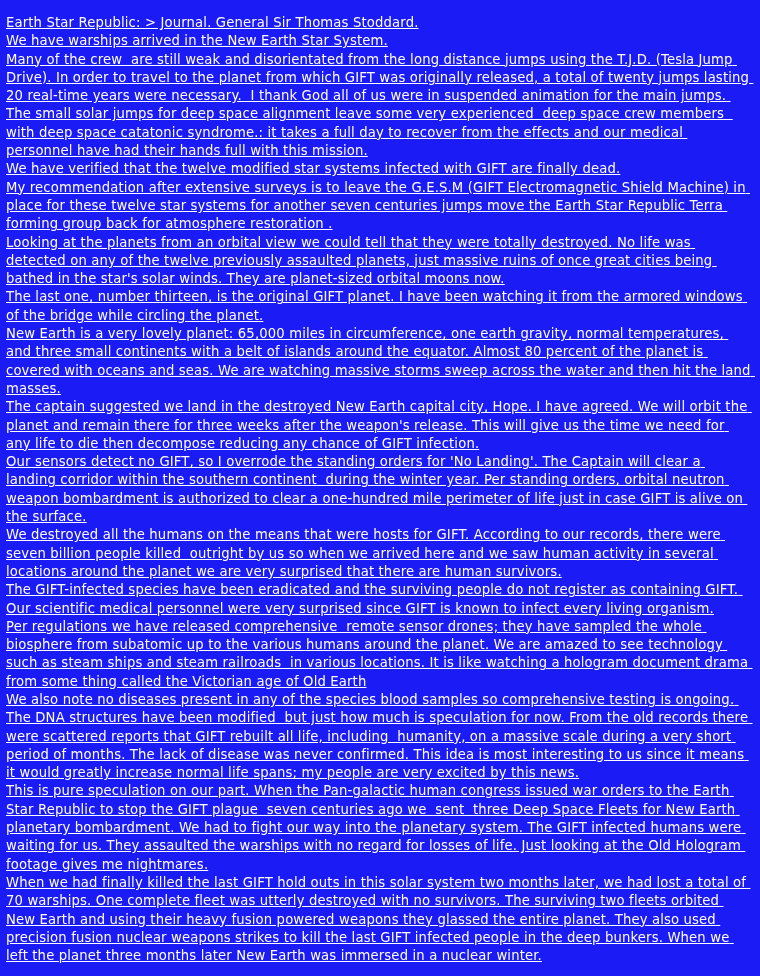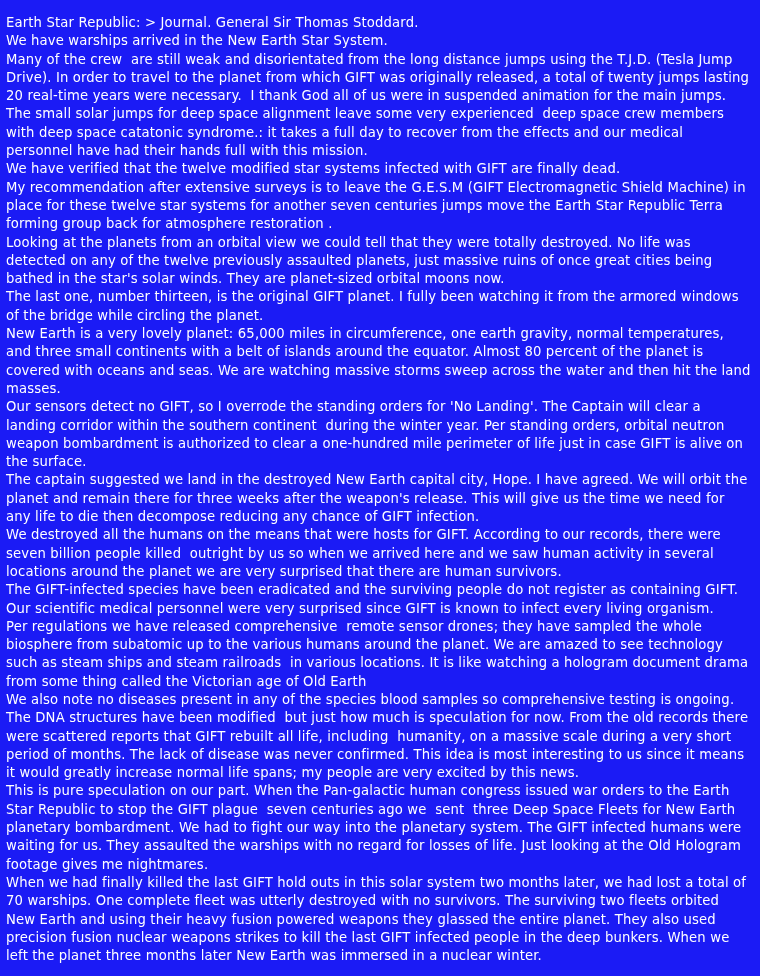--- a/index.html
+++ b/index.html
@@ -20,36 +20,37 @@
   .line {
     color: #ffffff;
     font-family: "DejaVu Sans", sans-serif;
     font-size: 13.2px;
     line-height: 18.3px;
     letter-spacing: 0.15px;
     white-space: pre-wrap;
     word-wrap: break-word;
     margin: 0;
     padding: 0;
+    text-decoration: underline;
   }
 </style>
 </head>
 <body>
 
 <div id="journal">
   <p class="line">Earth Star Republic: &gt; Journal. General Sir Thomas Stoddard.</p>
   <p class="line">We have warships arrived in the New Earth Star System.</p>
   <p class="line">Many of the crew  are still weak and disorientated from the long distance jumps using the T.J.D. (Tesla Jump Drive). In order to travel to the planet from which GIFT was originally released, a total of twenty jumps lasting 20 real-time years were necessary.  I thank God all of us were in suspended animation for the main jumps. The small solar jumps for deep space alignment leave some very experienced  deep space crew members  with deep space catatonic syndrome.: it takes a full day to recover from the effects and our medical personnel have had their hands full with this mission.</p>
   <p class="line">We have verified that the twelve modified star systems infected with GIFT are finally dead.</p>
   <p class="line">My recommendation after extensive surveys is to leave the G.E.S.M (GIFT Electromagnetic Shield Machine) in place for these twelve star systems for another seven centuries jumps move the Earth Star Republic Terra forming group back for atmosphere restoration .</p>
   <p class="line">Looking at the planets from an orbital view we could tell that they were totally destroyed. No life was detected on any of the twelve previously assaulted planets, just massive ruins of once great cities being bathed in the star's solar winds. They are planet-sized orbital moons now.</p>
-  <p class="line">The last one, number thirteen, is the original GIFT planet. I fully been watching it from the armored windows of the bridge while circling the planet.</p>
+  <p class="line">The last one, number thirteen, is the original GIFT planet. I have been watching it from the armored windows of the bridge while circling the planet.</p>
   <p class="line">New Earth is a very lovely planet: 65,000 miles in circumference, one earth gravity, normal temperatures, and three small continents with a belt of islands around the equator. Almost 80 percent of the planet is covered with oceans and seas. We are watching massive storms sweep across the water and then hit the land masses.</p>
+  <p class="line">The captain suggested we land in the destroyed New Earth capital city, Hope. I have agreed. We will orbit the planet and remain there for three weeks after the weapon's release. This will give us the time we need for any life to die then decompose reducing any chance of GIFT infection.</p>
   <p class="line">Our sensors detect no GIFT, so I overrode the standing orders for 'No Landing'. The Captain will clear a landing corridor within the southern continent  during the winter year. Per standing orders, orbital neutron weapon bombardment is authorized to clear a one-hundred mile perimeter of life just in case GIFT is alive on the surface.</p>
-  <p class="line">The captain suggested we land in the destroyed New Earth capital city, Hope. I have agreed. We will orbit the planet and remain there for three weeks after the weapon's release. This will give us the time we need for any life to die then decompose reducing any chance of GIFT infection.</p>
   <p class="line">We destroyed all the humans on the means that were hosts for GIFT. According to our records, there were seven billion people killed  outright by us so when we arrived here and we saw human activity in several locations around the planet we are very surprised that there are human survivors.</p>
   <p class="line">The GIFT-infected species have been eradicated and the surviving people do not register as containing GIFT. Our scientific medical personnel were very surprised since GIFT is known to infect every living organism.</p>
   <p class="line">Per regulations we have released comprehensive  remote sensor drones; they have sampled the whole biosphere from subatomic up to the various humans around the planet. We are amazed to see technology such as steam ships and steam railroads  in various locations. It is like watching a hologram document drama from some thing called the Victorian age of Old Earth</p>
   <p class="line">We also note no diseases present in any of the species blood samples so comprehensive testing is ongoing. The DNA structures have been modified  but just how much is speculation for now. From the old records there were scattered reports that GIFT rebuilt all life, including  humanity, on a massive scale during a very short period of months. The lack of disease was never confirmed. This idea is most interesting to us since it means it would greatly increase normal life spans; my people are very excited by this news.</p>
   <p class="line">This is pure speculation on our part. When the Pan-galactic human congress issued war orders to the Earth Star Republic to stop the GIFT plague  seven centuries ago we  sent  three Deep Space Fleets for New Earth planetary bombardment. We had to fight our way into the planetary system. The GIFT infected humans were waiting for us. They assaulted the warships with no regard for losses of life. Just looking at the Old Hologram footage gives me nightmares.</p>
   <p class="line">When we had finally killed the last GIFT hold outs in this solar system two months later, we had lost a total of 70 warships. One complete fleet was utterly destroyed with no survivors. The surviving two fleets orbited New Earth and using their heavy fusion powered weapons they glassed the entire planet. They also used precision fusion nuclear weapons strikes to kill the last GIFT infected people in the deep bunkers. When we left the planet three months later New Earth was immersed in a nuclear winter.</p>
 
 </div>
 
 </body></html>

